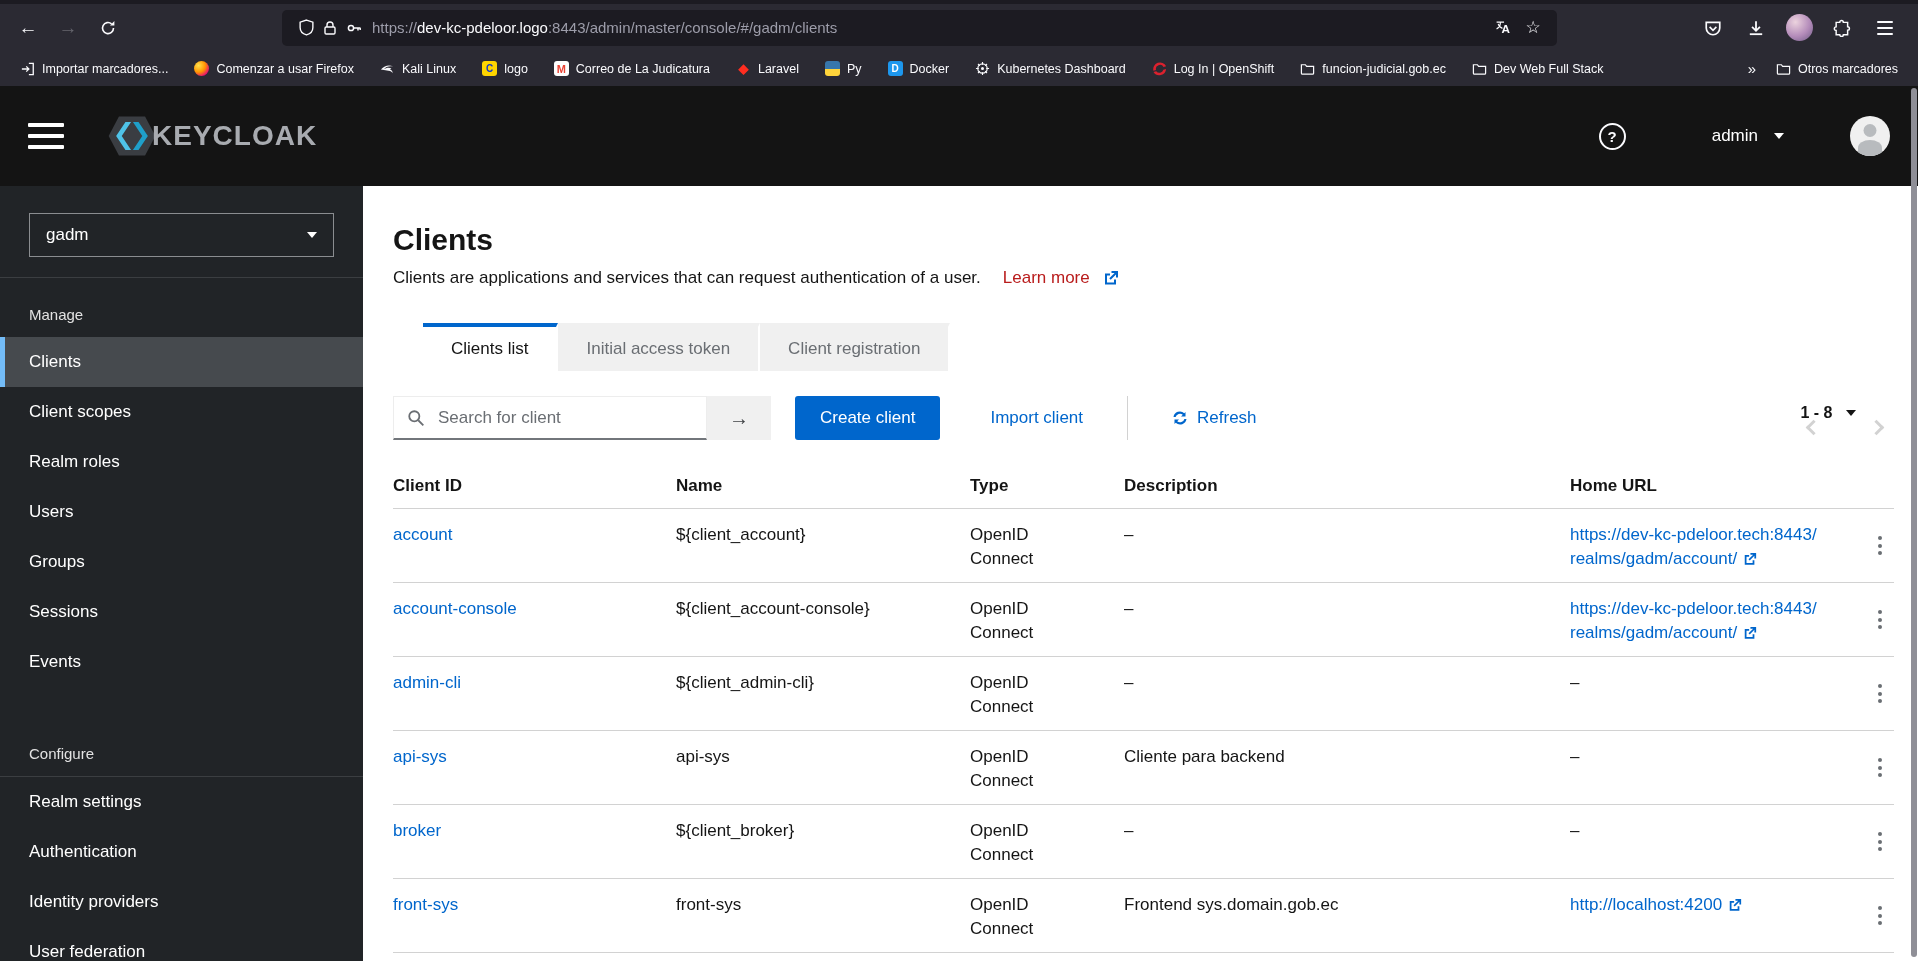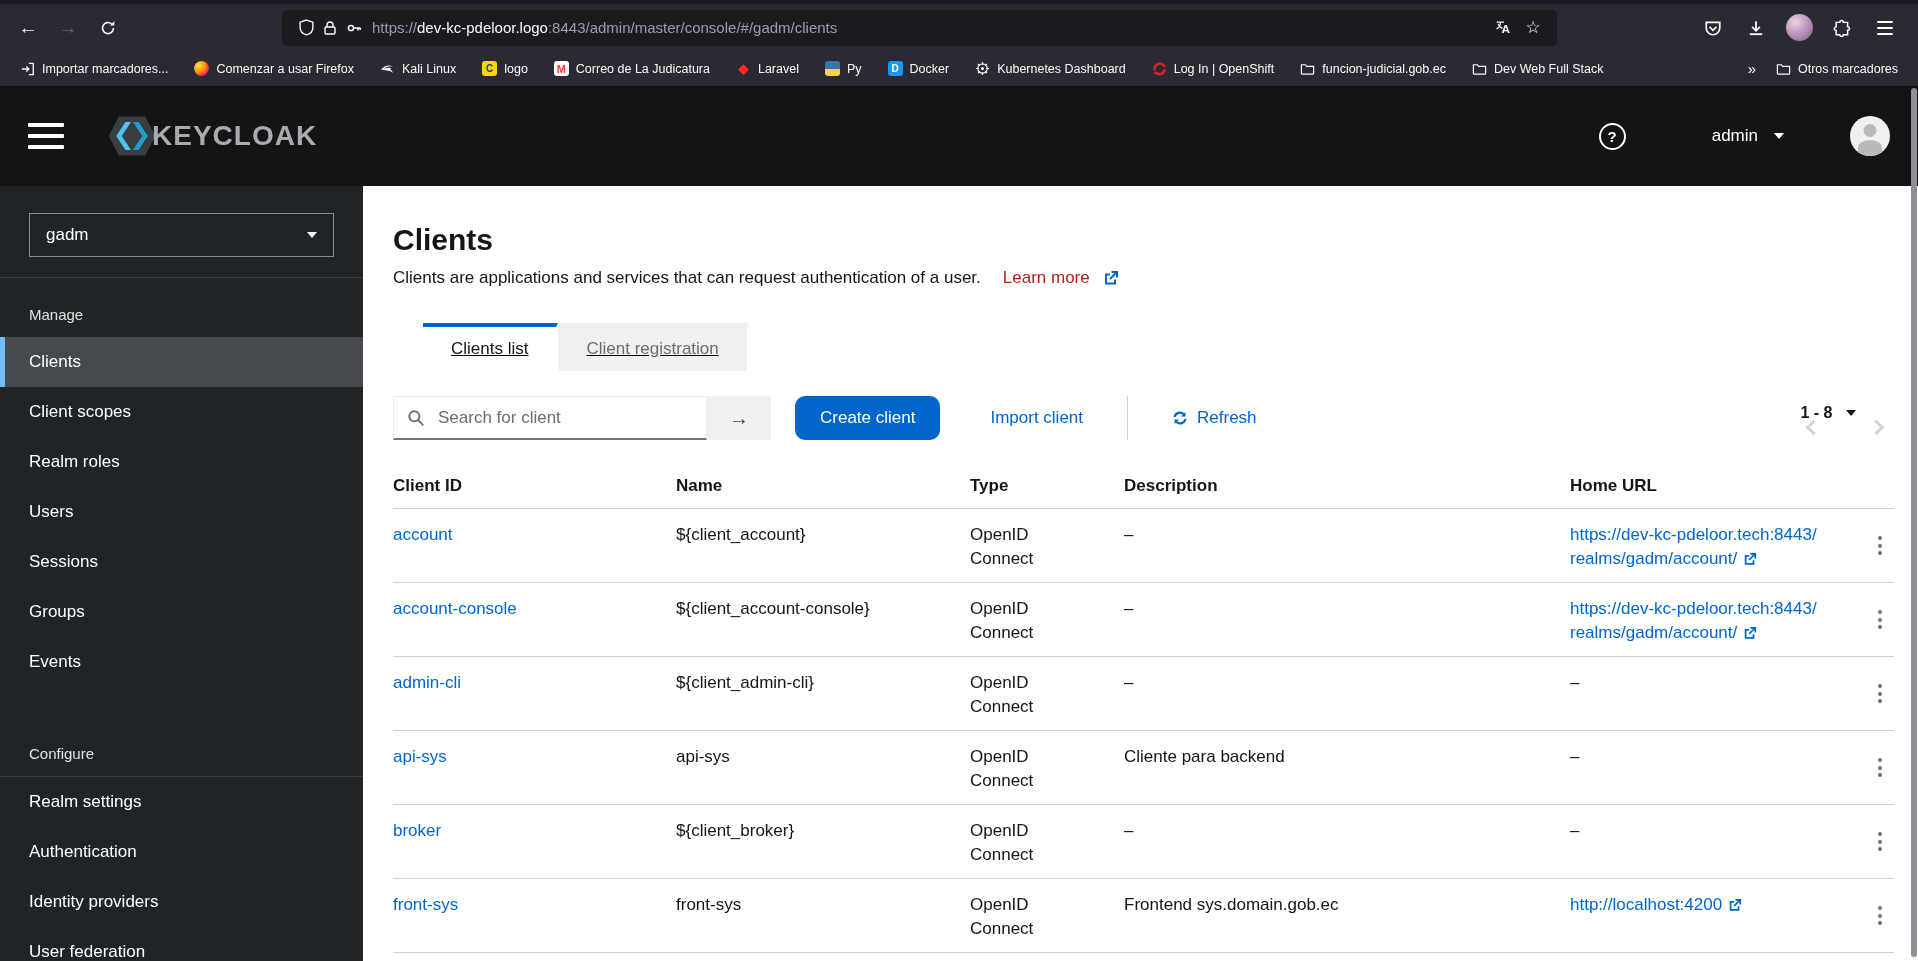--- a/index.html
+++ b/index.html
@@ -76,36 +76,36 @@
   .nav-item { height:50px; display:flex; align-items:center; font-size:17px; color:#fff;
               border-left:5px solid transparent; padding-left:24px; cursor:pointer; }
   .nav-item.active { background:#464a4e; border-left-color:#73bcf7; }
 
   .main { flex:1; background:#fff; padding:0 24px 0 30px; min-width:0; overflow:hidden; }
   .page-title { margin-top:36px; font-size:30px; line-height:36px; color:#151515; font-weight:700; }
   .desc-row { margin-top:10px; font-size:17px; color:#151515; display:flex; align-items:center; gap:22px; }
   .learn-more { color:#b91c1c; display:inline-flex; align-items:center; gap:7px; font-size:17px;
                 text-decoration:none; cursor:pointer; }
 
-  .tabs { margin-left:30px; margin-top:35px; display:flex;text-decoration:underline; }
+  .tabs { margin-left:30px; margin-top:35px; display:flex; }
   .tab { height:48px; display:flex; align-items:center; padding:0 28px; font-size:17px; color:#6a6e73;
          background:#f0f0f0; border-top:4px solid transparent; border-right:2px solid #fff; cursor:pointer; }
   .tab.active { background:#fff; color:#151515; border-top-color:#0066cc; }
 
   .toolbar-row { margin-top:25px; display:flex; align-items:center; }
   .search-box { position:relative; width:314px; height:44px; border:1px solid #ededed;
                 border-bottom:2px solid #72767b; background:#fff; }
   .search-box input { border:none; outline:none; width:100%; height:100%; padding-left:44px; font-size:17px;
                       color:#151515; background:transparent; font-family:inherit; }
   .search-box input::placeholder { color:#6a6e73; }
   .mag { position:absolute; left:13px; top:12px; }
   .arrow-btn { width:64px; height:44px; background:#f0f0f0; border:none; font-size:20px; color:#3c3f42;
                display:flex; align-items:center; justify-content:center; cursor:pointer; }
   .primary-btn { margin-left:24px; height:44px; padding:0 25px; background:#0066cc; color:#fff; border:none;
-                 border-radius:10px; font-size:17px; font-family:inherit; cursor:pointer; }
+                 border-radius:3px; font-size:17px; font-family:inherit; cursor:pointer; }
   .blue-link { color:#0066cc; text-decoration:none; font-size:17px; cursor:pointer; }
   .import-link { margin-left:50px; }
   .vdiv { width:1px; height:44px; background:#d2d2d2; margin:0 44px; }
   .refresh { display:inline-flex; align-items:center; gap:9px; }
   .pagination { margin-left:auto; display:flex; align-items:center;flex-direction:column; }
   .pag-range { display:flex; align-items:center; gap:13px; font-size:16px; font-weight:700; color:#151515; cursor:pointer; }
   .pag-nav { display:flex; align-items:center; gap:52px; margin-left:46px; margin-right:12px; }
   .chev { width:11px; height:11px; border-right:3px solid #d2d2d2; border-bottom:3px solid #d2d2d2; cursor:pointer; }
   .chev.left { transform:rotate(135deg); }
   .chev.right { transform:rotate(-45deg); }
@@ -317,22 +317,22 @@
         <span>gadm</span>
         <span class="caret"></span>
       </div>
       <div class="side-divider top"></div>
       <div class="section-title">Manage</div>
       <nav>
         <div class="nav-item active">Clients</div>
         <div class="nav-item">Client scopes</div>
         <div class="nav-item">Realm roles</div>
         <div class="nav-item">Users</div>
+        <div class="nav-item">Groups</div>
         <div class="nav-item">Sessions</div>
-        <div class="nav-item">Groups</div>
         <div class="nav-item">Events</div>
       </nav>
       <div class="section-title configure">Configure</div>
       <div class="side-divider"></div>
       <nav>
         <div class="nav-item">Realm settings</div>
         <div class="nav-item">Authentication</div>
         <div class="nav-item">Identity providers</div>
         <div class="nav-item">User federation</div>
       </nav>
@@ -346,20 +346,21 @@
           <span>Learn more</span>
           <svg class="ext-icon" width="16" height="16" viewBox="0 0 16 16">
               <path d="M2 3.5h5v2H4v7h7v-3h2v5H2z" fill="#0066cc"></path>
               <path d="M8.5 1H15v6.5h-2V4.4L7.7 9.7 6.3 8.3 11.6 3H8.5z" fill="#0066cc"></path>
             </svg>
         </a>
       </div>
 
       <div class="tabs">
         <div class="tab active">Clients list</div>
+        <div class="tab">Initial access token</div>
         <div class="tab">Client registration</div>
       </div>
 
       <div class="toolbar-row">
         <div class="search-box">
           <svg class="mag" width="18" height="18" viewBox="0 0 16 16">
               <circle cx="6.5" cy="6.5" r="4.5" fill="none" stroke="#6a6e73" stroke-width="1.6"></circle>
               <path d="M10 10l4.5 4.5" stroke="#6a6e73" stroke-width="1.6"></path>
             </svg>
           <input placeholder="Search for client" style="">

